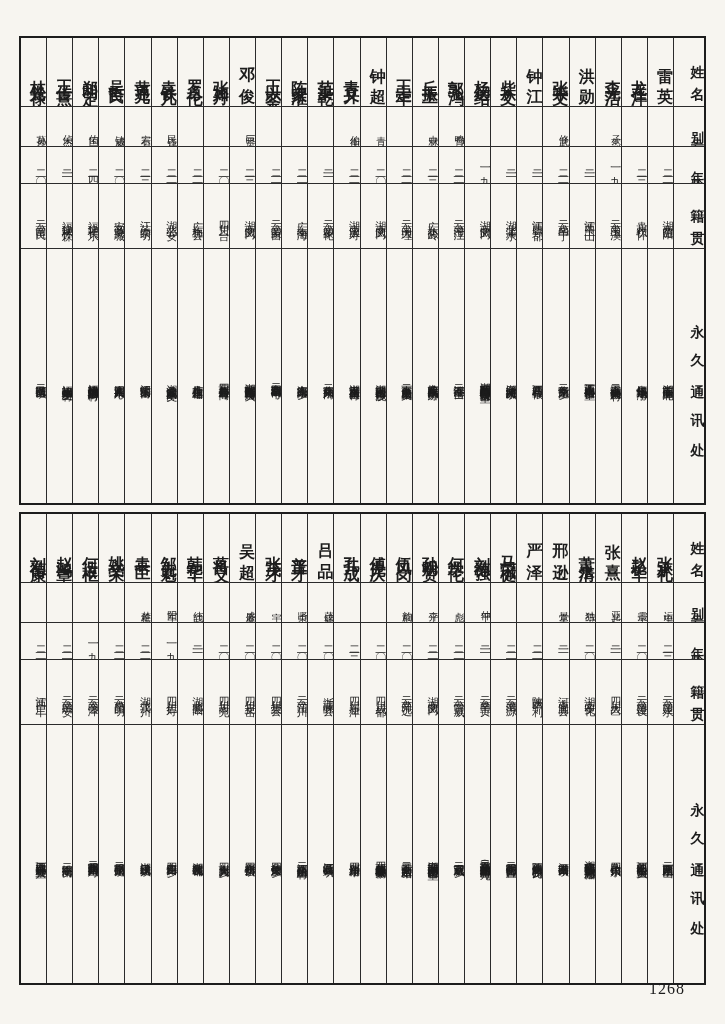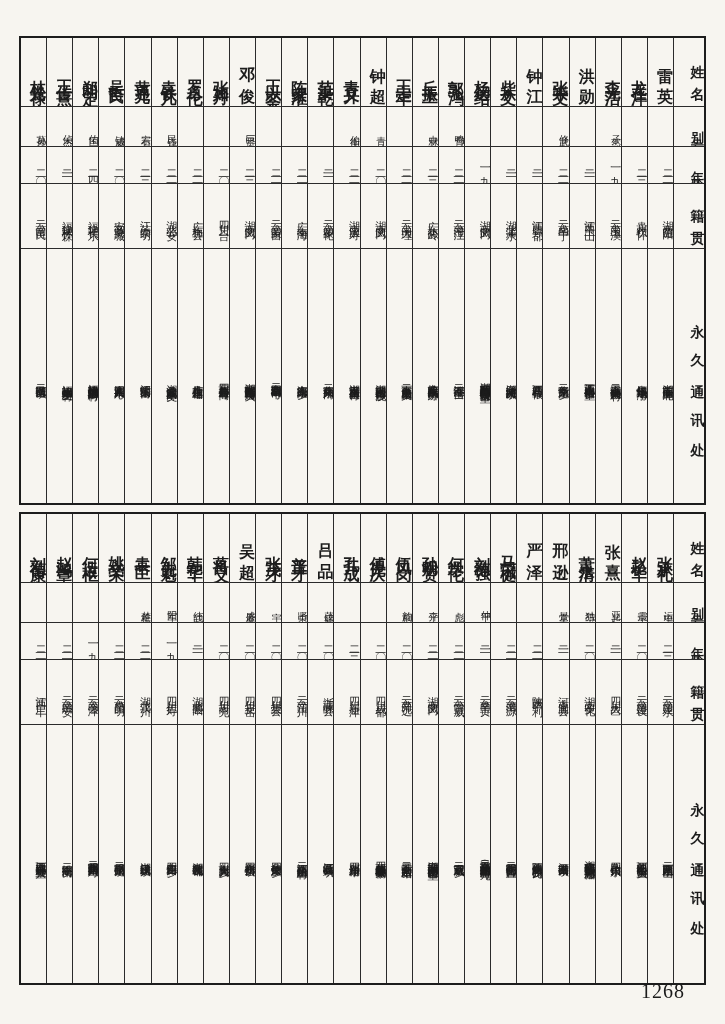--- a/index.html
+++ b/index.html
@@ -40,21 +40,21 @@
   .c-native {height:65px;font-size:11px;letter-spacing:3px;padding-top:4px;}
   .c-addr   {flex:1 1 auto;font-size:11px;letter-spacing:0.5px;line-height:1.08;padding-top:4px;}
   .header-col .cell{font-weight:bold;}
   .h-name   {height:69px;font-size:14px;letter-spacing:22px;padding-top:8px;}
   .h-alias  {height:40px;font-size:13px;letter-spacing:8px;padding-top:5px;}
   .h-age    {height:37px;font-size:13px;letter-spacing:6px;padding-top:4px;}
   .h-native {height:65px;font-size:14px;letter-spacing:22px;padding-top:8px;}
   .h-addr   {flex:1 1 auto;font-size:14px;letter-spacing:30px;padding-top:22px;}
   .page-number{
     position:absolute;top:980px;right:40px;
-    font-size:20px;letter-spacing:1px;color:#1c1c1c;
+    font-size:16px;letter-spacing:1px;color:#1c1c1c;
     font-family:"Liberation Serif","DejaVu Serif",serif;
   }
 </style>
 </head>
 <body>
 
 <div class="page">
   <div class="vtable" id="table-0">
       <div class="col header-col">
         <div class="cell h-name">姓名</div>

